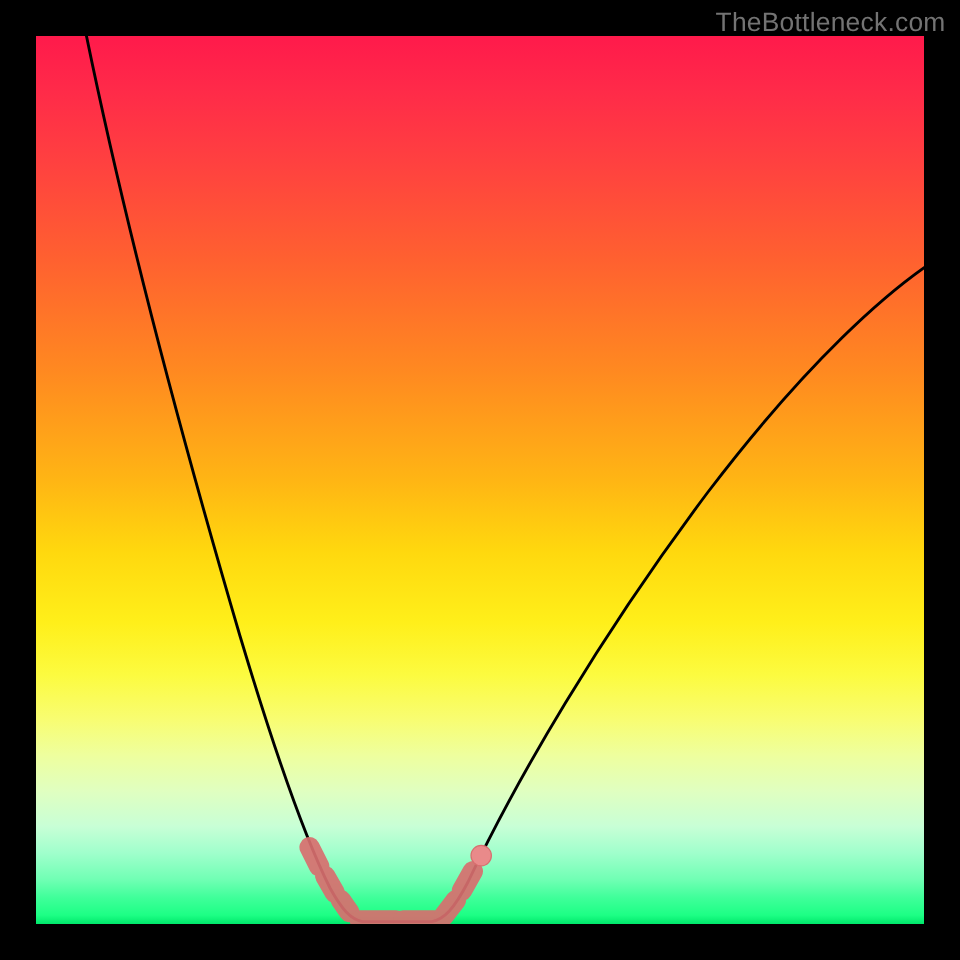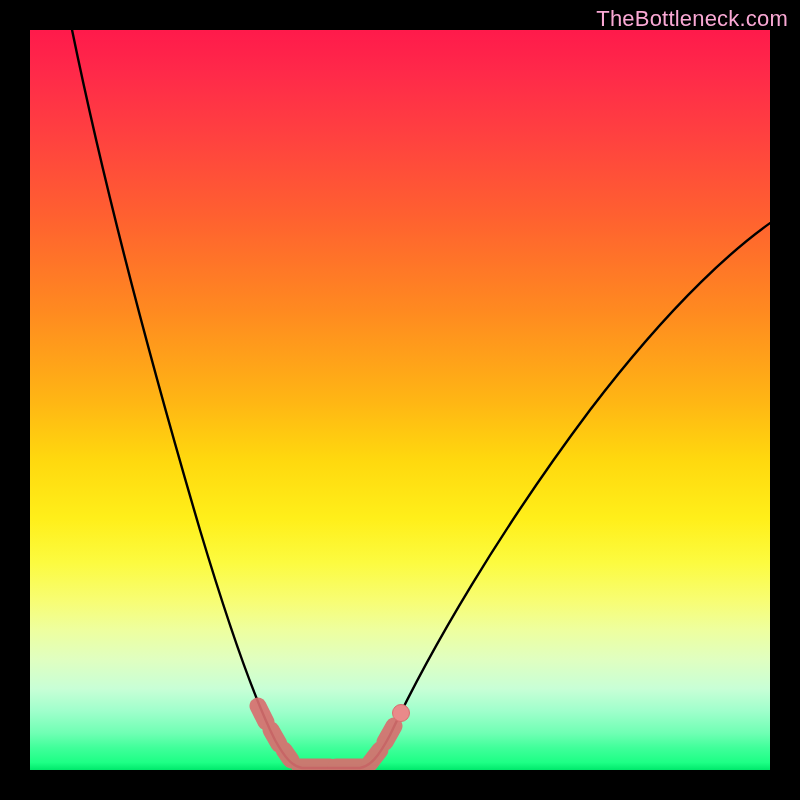--- a/index.html
+++ b/index.html
@@ -49,21 +49,21 @@
       #70ffb4 95%,
       #40ff9a 97%,
       #1dff85 99%,
       #00e86b 100%
     );
   }
   .watermark {
     position: absolute;
     top: 6px;
     right: 12px;
-    color: #f9a8d4;
+    color: #737373;
     font-size: 22px;
     letter-spacing: 0.2px;
     font-weight: 500;
   }
   svg.curves {
     position: absolute;
     inset: 0;
   }
 </style>
 </head>

